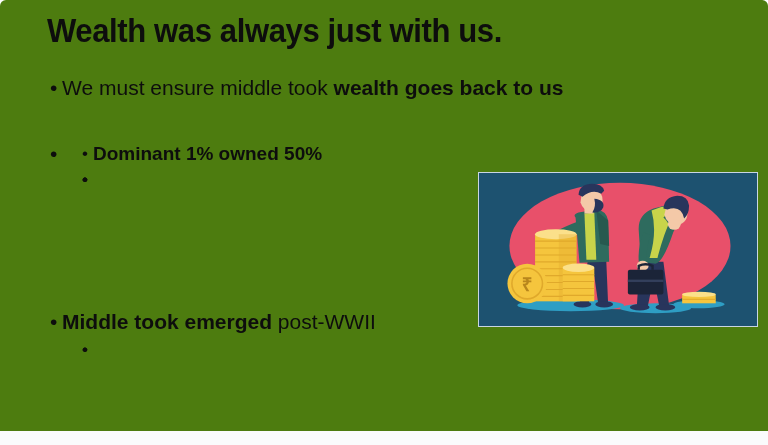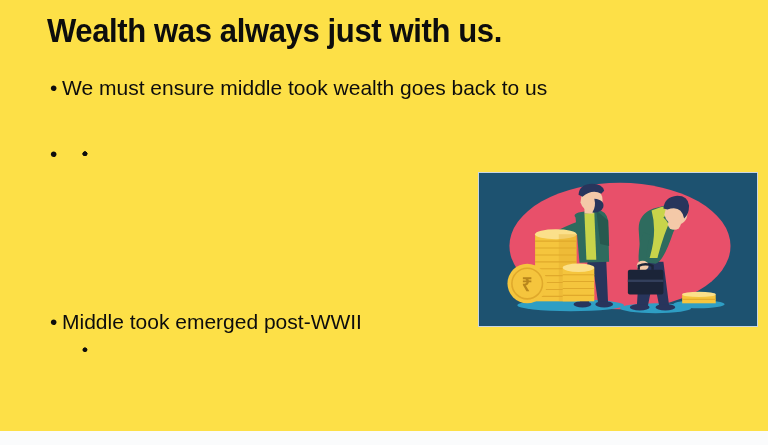--- a/index.html
+++ b/index.html
@@ -9,21 +9,22 @@
     height: 445px;
     background: #ffffff;
     font-family: "Liberation Sans", sans-serif;
     overflow: hidden;
   }
 
   #slide {
     position: relative;
     width: 768px;
     height: 445px;
-    background: #fde047;
+    background: #4d7c0f;
+    border-radius: 6px;
   }
 
   
   #slide-title {
     position: absolute;
     left: 47px;
     top: 12px;
     font-size: 33px;
     font-weight: bold;
     color: #0d0d0d;
@@ -72,21 +73,21 @@
     line-height: 26px;
   }
   .lvl2 > li > .bullet-dot {
     position: absolute;
     left: 82px;
     top: 0;
     font-size: 17px;
     line-height: 26px;
   }
 
-  .b { font-weight: normal; }
+  .b { font-weight: bold; }
 
   
   #illustration {
     position: absolute;
     left: 478px;
     top: 172px;
     width: 280px;
     height: 155px;
     overflow: hidden;
     background: #1d5270;
@@ -122,20 +123,21 @@
 
   <div class="block" id="block-history">
     <ul class="lvl1">
       <li>
         <span class="bullet-dot">•</span>
       </li>
     </ul>
     <ul class="lvl2">
       <li>
         <span class="bullet-dot">•</span>
+        <span class="b">Dominant 1% owned 50%</span>
       </li>
       <li>
         <span class="bullet-dot">•</span>
       </li>
       <li>
         <span class="bullet-dot">•</span>
       </li>
       <li>
         <span class="bullet-dot">•</span>
       </li>

